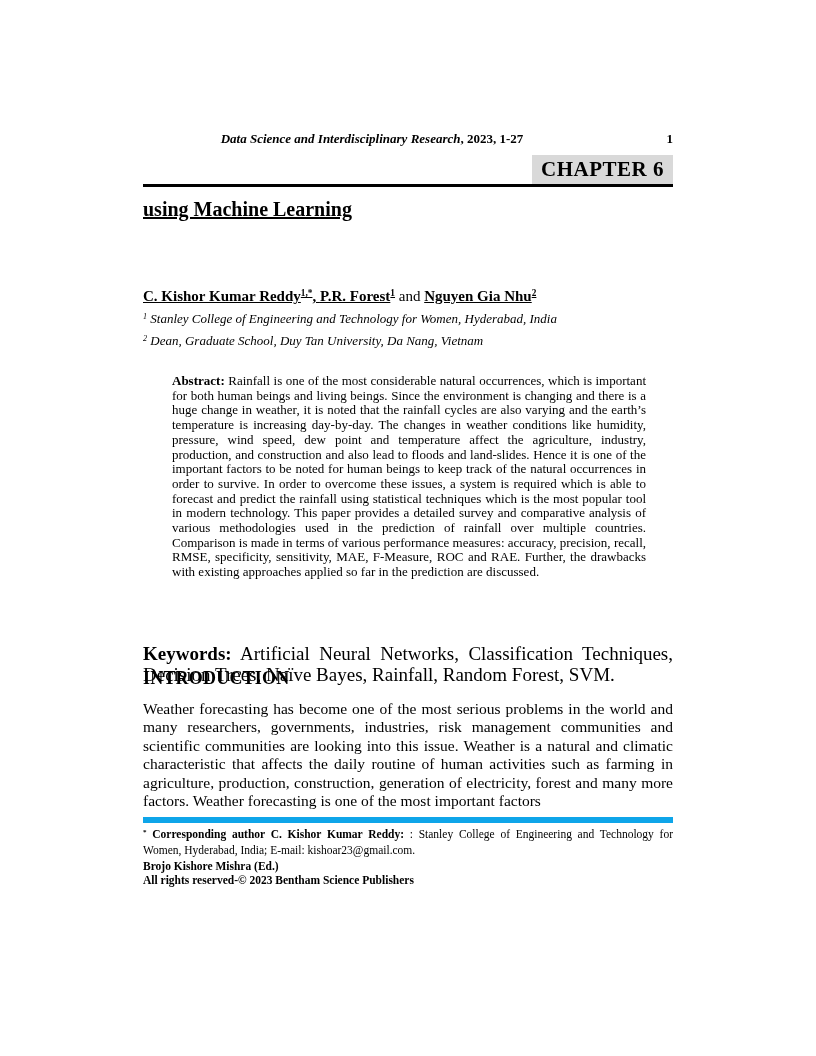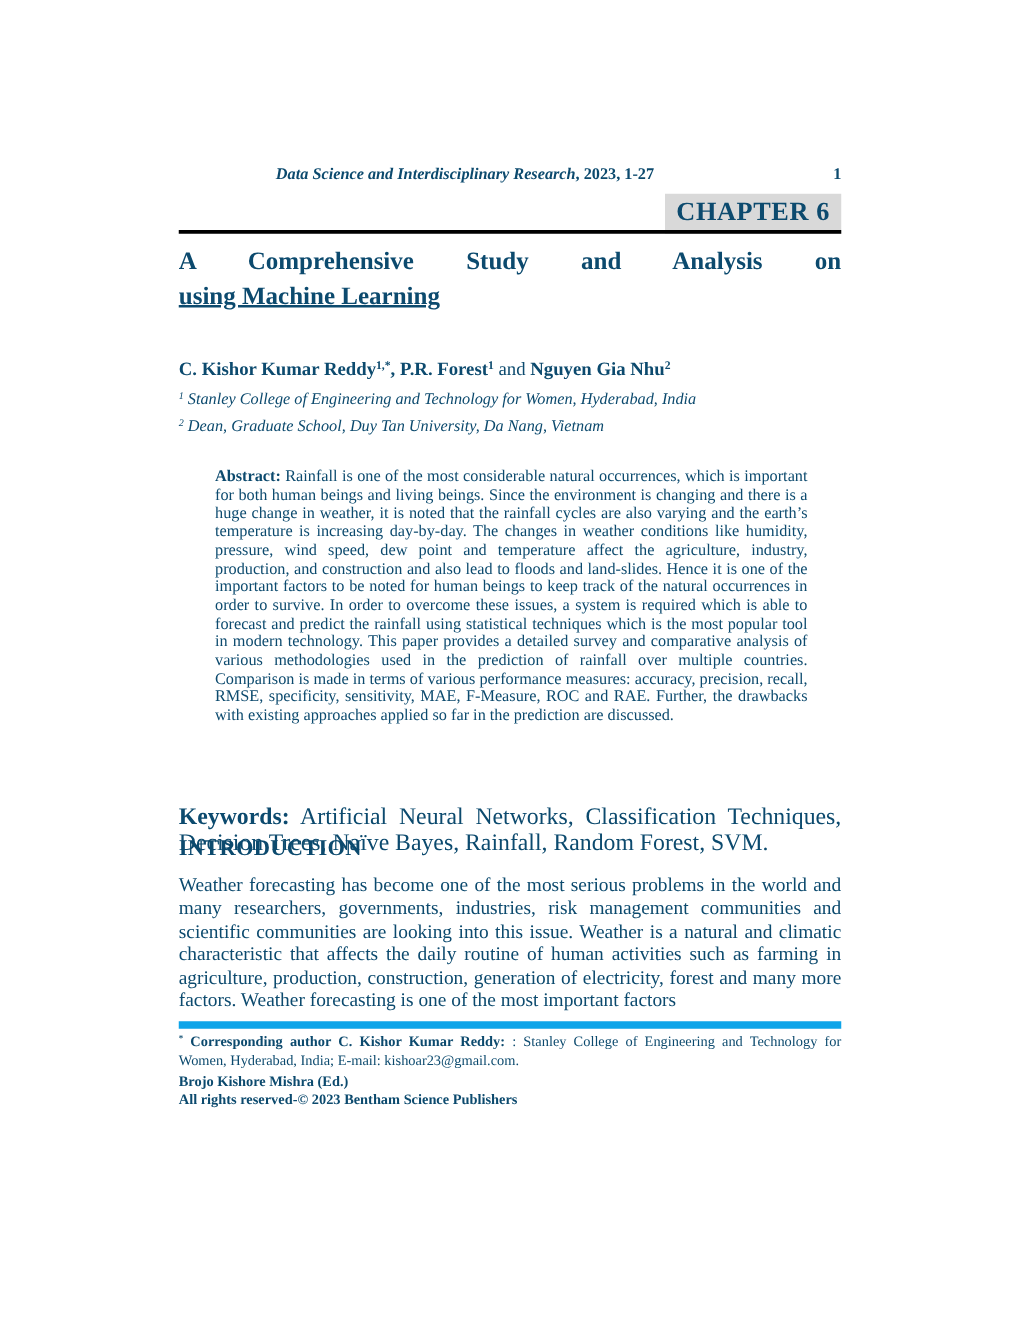--- a/index.html
+++ b/index.html
@@ -1,20 +1,20 @@
 <!DOCTYPE html>
 <html><head>
 <meta charset="utf-8">
 <style>
   html,body { margin:0; padding:0; background:#ffffff; }
   .page {
     position:relative;
     width:816px; height:1056px;
     background:#ffffff;
-    color:#0c4a6e;
+    color:#000000;
     font-family:"Liberation Serif","DejaVu Serif",serif;
     overflow:hidden;
   }
   .running-head {
     position:absolute; top:131px; left:143px; width:530px;
     font-size:13px; font-weight:bold;
   }
   .running-head .center { text-align:center; padding-right:72px; }
   .journal-name { font-style:italic; }
   .page-number { position:absolute; top:0; right:0; font-weight:bold; }
@@ -30,21 +30,21 @@
   .chapter-rule { position:absolute; left:0; right:0; top:29px; height:2.5px; background:#000; }
 
   .article-title {
     position:absolute; top:196px; left:143px; width:530px;
     font-size:20px; font-weight:bold; line-height:27.5px;
   }
   .title-line { display:block; text-align:justify; text-align-last:justify; }
   .title-line.last { text-align-last:left;text-decoration:underline; }
 
   .authors { position:absolute; top:288px; left:143px; width:530px; font-size:15px; }
-  .authors .name { font-weight:bold; }
+  .authors .name { font-weight:bold;text-decoration:underline; }
   .sup { font-size:62%; position:relative; top:-0.5em; }
 
   .affiliation {
     position:absolute; left:143px; width:530px;
     font-size:13px; font-style:italic;
   }
   .affil-1 { top:311px; }
   .affil-2 { top:333px; }
 
   .abstract {
@@ -90,21 +90,20 @@
     <div class="center"><span class="journal-name">Data Science and Interdisciplinary Research</span><span>, 2023, 1-27</span></div>
     <span class="page-number">1</span>
   </div>
 
   <div class="chapter-row">
     <span class="chapter-badge">CHAPTER 6</span>
     <div class="chapter-rule"></div>
   </div>
 
   <h1 class="article-title" style="margin:0;">
-    <span class="title-line">A Comprehensive Study and Analysis on</span>
     <span class="title-line last">using Machine Learning</span>
   </h1>
 
   <div class="authors"><span class="name">C. Kishor Kumar Reddy</span><span class="name sup">1,*</span><span class="name">, </span><span class="name">P.R. Forest</span><span class="name sup">1</span><span> and </span><span class="name">Nguyen Gia Nhu</span><span class="name sup">2</span></div>
 
   <div class="affiliation affil-1"><span class="sup">1</span><span> Stanley College of Engineering and Technology for Women, Hyderabad, India</span></div>
 
   <div class="affiliation affil-2"><span class="sup">2</span><span> Dean, Graduate School, Duy Tan University, Da Nang, Vietnam</span></div>
 
   <div class="abstract"><span class="label">Abstract:</span><span> Rainfall is one of the most considerable natural occurrences, which is important for both human beings and living beings. Since the environment is changing and there is a huge change in weather, it is noted that the rainfall cycles are also varying and the earth’s temperature is increasing day-by-day. The changes in weather conditions like humidity, pressure, wind speed, dew point and temperature affect the agriculture, industry, production, and construction and also lead to floods and land-slides. Hence it is one of the important factors to be noted for human beings to keep track of the natural occurrences in order to survive. In order to overcome these issues, a system is required which is able to forecast and predict the rainfall using statistical techniques which is the most popular tool in modern technology. This paper provides a detailed survey and comparative analysis of various methodologies used in the prediction of rainfall over multiple countries. Comparison is made in terms of various performance measures: accuracy, precision, recall, RMSE, specificity, sensitivity, MAE, F-Measure, ROC and RAE. Further, the drawbacks with existing approaches applied so far in the prediction are discussed.</span></div>

